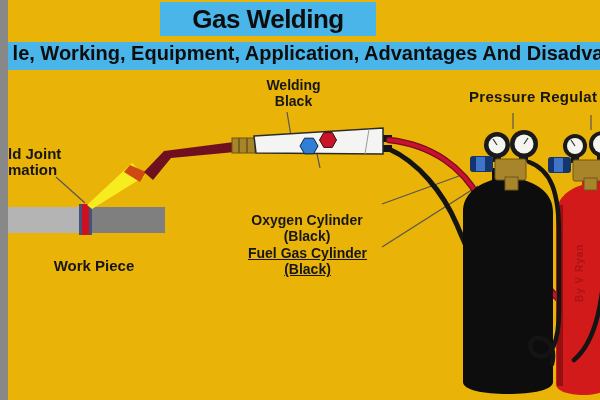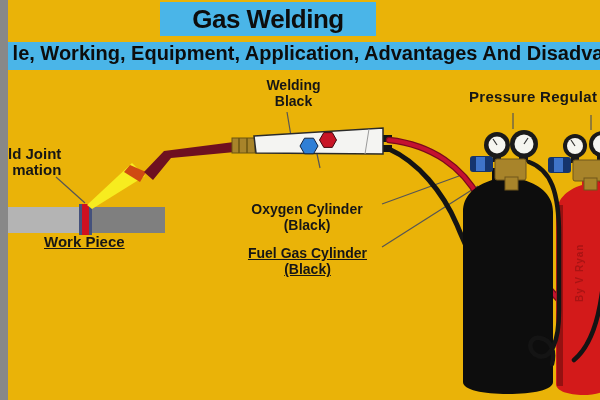--- a/index.html
+++ b/index.html
@@ -14,26 +14,26 @@
     display:flex;align-items:center;justify-content:center;z-index:3;
   }
   .title-box span{font-size:26px;font-weight:bold;letter-spacing:-0.5px;color:#0d0d0d;}
   .subtitle-bar{
     left:0;top:42px;width:600px;height:28px;background:#4ab5e8;
     display:flex;align-items:flex-start;justify-content:center;overflow:hidden;z-index:3;
   }
   .subtitle-bar span{font-size:20px;font-weight:bold;white-space:nowrap;color:#0d0d0d;}
   
   .lbl{font-weight:bold;color:#161616;z-index:2;line-height:16px;}
-  .lbl-weld{left:0;top:146px;font-size:15px;text-align:right;}
+  .lbl-weld{left:0;top:146px;font-size:15px;text-align:left;}
   .lbl-torch{left:238px;top:77px;width:95px;font-size:14px;text-align:center;}
   .lbl-needle{left:243px;top:170px;width:132px;font-size:15px;text-align:center;}
-  .lbl-oxygen{left:225px;top:201px;width:148px;font-size:14px;text-align:center;}
+  .lbl-oxygen{left:225px;top:212px;width:148px;font-size:14px;text-align:center;}
   .lbl-fuel{left:222px;top:245px;width:155px;font-size:14px;text-align:center;text-decoration:underline;}
-  .lbl-work{left:36px;top:234px;width:100px;font-size:15px;text-align:left;text-decoration:underline;}
+  .lbl-work{left:36px;top:258px;width:100px;font-size:15px;text-align:center;}
   .lbl-pressure{left:461px;top:89px;font-size:15px;white-space:nowrap;letter-spacing:0.3px;}
   .lbl-watermark{
     left:566px;top:302px;font-size:10px;font-weight:bold;color:#a31212;
     transform:rotate(-90deg);transform-origin:left top;white-space:nowrap;letter-spacing:1px;
     z-index:2;opacity:0.85;
   }
   svg.diagram{position:absolute;left:0;top:0;z-index:1;}
 </style>
 </head>
 <body>

